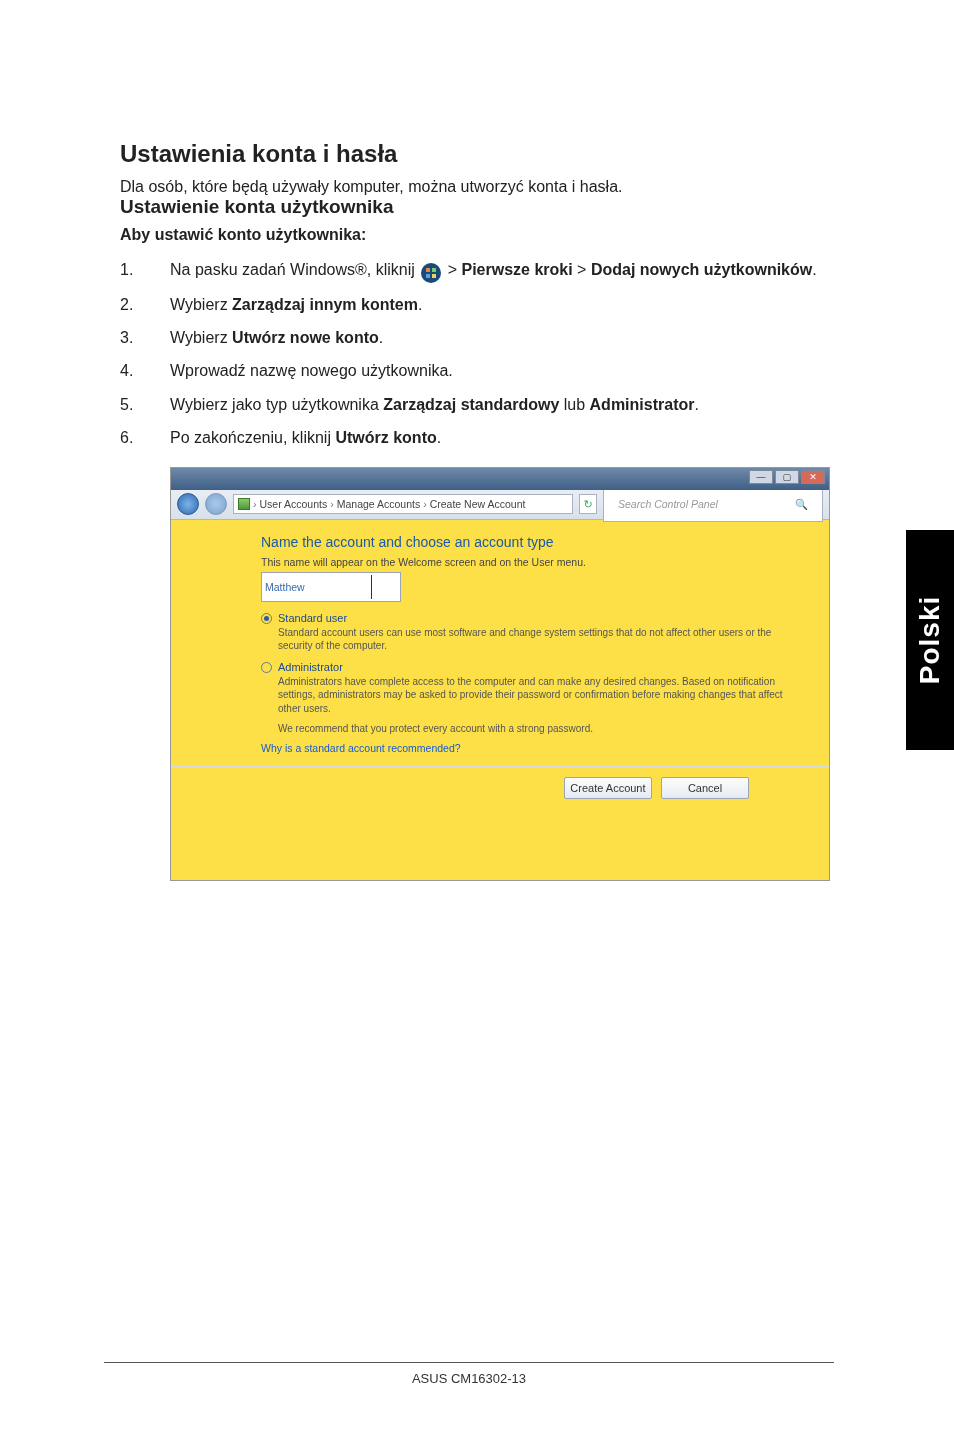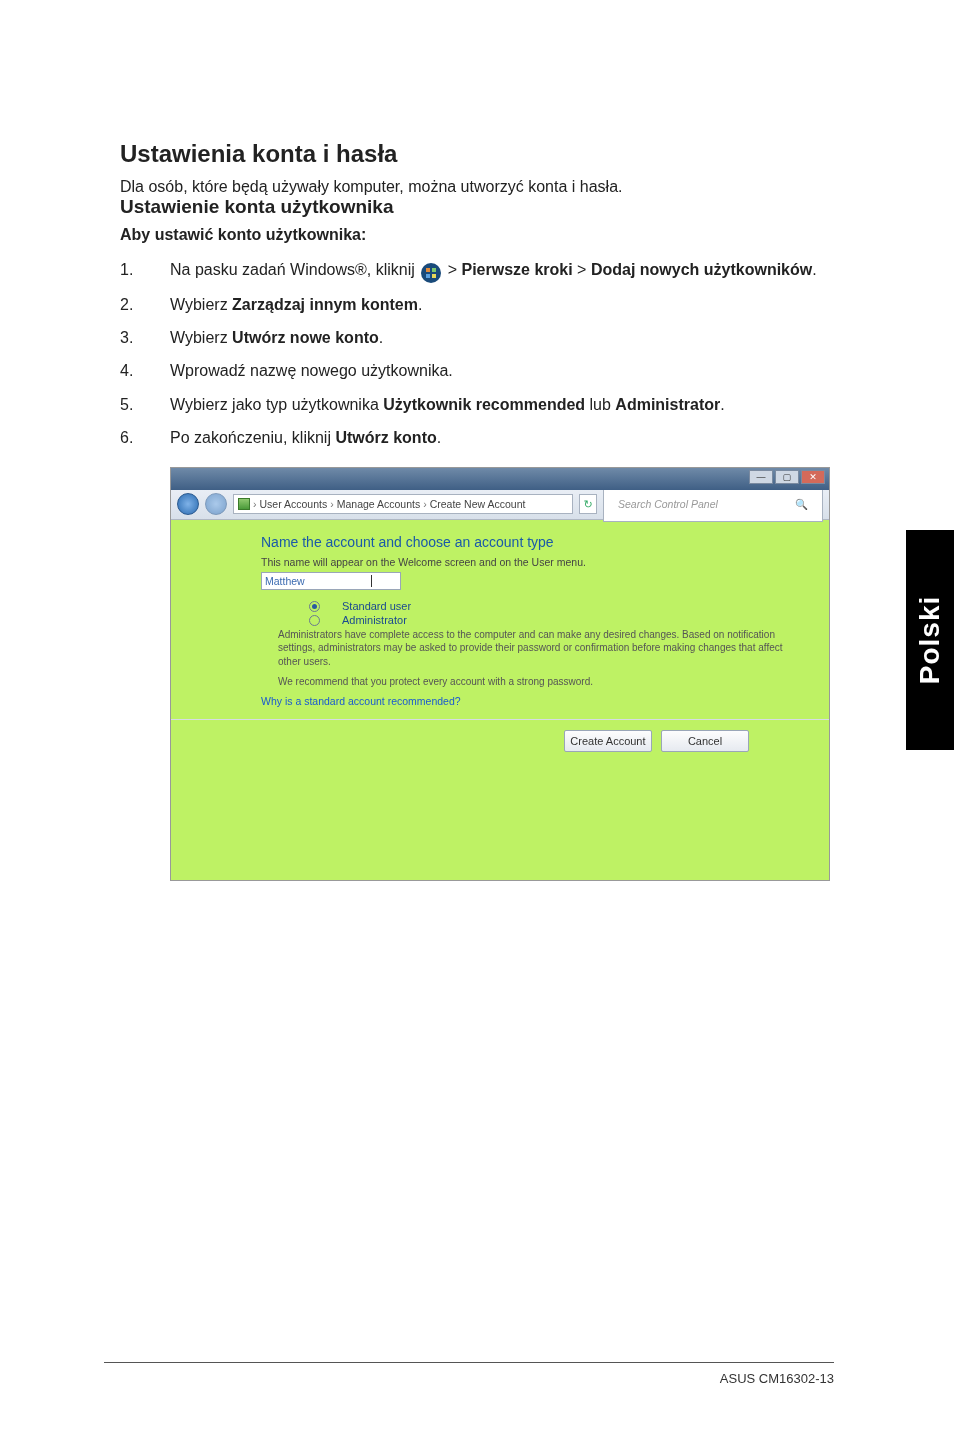--- a/index.html
+++ b/index.html
@@ -25,36 +25,36 @@
   .winbtn.close { background:#d46a5a; color:#fff; }
   .navbar { height: 30px; background: linear-gradient(#e9eef5,#d8e0ea); border-bottom:1px solid #b0b8c4; display:flex; align-items:center; padding: 0 6px; gap:6px; }
   .navbtn { width:22px; height:22px; border-radius:50%; background: radial-gradient(#7fb2e8,#2a6bb0); border:1px solid #2a5a90; }
   .navbtn.fwd { opacity:.55; }
   .addrbar { flex:0 0 340px; height:20px; background:#fff; border:1px solid #a8b2c0; font-size:10.5px; color:#444; display:flex; align-items:center; padding:0 4px; gap:3px; }
   .crumb-icon { width:12px; height:12px; background:linear-gradient(#8fc96f,#4a9a3a); border:1px solid #3a7a2a; }
   .chev { color:#777; }
   .refresh { width:18px; height:20px; border:1px solid #a8b2c0; background:#fff; display:flex; align-items:center; justify-content:center; font-size:11px; color:#3a6; }
   .searchbar { flex:1; height:36px; background:#fff; border:1px solid #a8b2c0; font-size:10.5px; color:#999; display:flex; align-items:center; padding:0 14px; font-style:italic; }
   .searchicon { color:#5a7aa8; font-style:normal; margin-left:auto; }
-  .panel-body { background:#bef264; padding: 14px 40px 30px 90px; min-height: 360px; font-size:11px; color:#333; }
+  .panel-body { background:#fde047; padding: 14px 40px 30px 90px; min-height: 360px; font-size:11px; color:#333; }
   .panel-body h3 { color:#1a5aa8; font-size:14px; font-weight:normal; margin-bottom:6px; }
   .panel-body .desc { font-size:10.5px; color:#444; margin-bottom:4px; }
-  .name-input { width:140px; height:18px; border:1px solid #9aa6b8; background:#fff; font-size:10.5px; color:#3a6ab0; padding:0 3px; display:flex; align-items:center; margin-bottom:10px; position:relative; }
+  .name-input { width:140px; height:30px; border:1px solid #9aa6b8; background:#fff; font-size:10.5px; color:#3a6ab0; padding:0 3px; display:flex; align-items:center; margin-bottom:10px; position:relative; }
   .name-input::after { content:""; position:absolute; right:28px; top:2px; bottom:2px; width:1px; background:#333; }
-  .radio-row { display:flex; align-items:flex-start; gap:22px; margin-bottom:2px;margin-left:48px; }
+  .radio-row { display:flex; align-items:flex-start; gap:6px; margin-bottom:2px; }
   .radio { width:11px; height:11px; border:1px solid #6a7a90; border-radius:50%; margin-top:1px; flex-shrink:0; display:flex; align-items:center; justify-content:center; }
   .radio.sel::after { content:""; width:5px; height:5px; background:#2a5aa0; border-radius:50%; }
   .opt-title { color:#1a4a90; font-size:11px; }
   .opt-desc { font-size:10px; color:#555; margin:2px 0 8px 17px; line-height:1.35; }
   .rec { font-size:10px; color:#555; margin:6px 0 8px 17px; }
   .link { color:#1a5ad0; font-size:10.5px; margin-top:6px; display:block; }
   .btn-row { text-align:right; padding: 10px 40px 0 0; }
   .dlg-btn { display:inline-block; min-width:88px; height:22px; border:1px solid #9aa6b8; background:linear-gradient(#fdfdfd,#e6eaf0); font-size:11px; color:#333; line-height:20px; text-align:center; margin-left:6px; border-radius:2px; }
   .divline { border-top:1px solid #d6dce4; margin:12px -40px 0 -90px; }
-  .footer { position:absolute; bottom:52px; left:104px; right:120px; border-top:1px solid #555; padding-top:8px; display:flex; justify-content:flex-end; font-size:13px; color:#333; }
+  .footer { position:absolute; bottom:52px; left:104px; right:120px; border-top:1px solid #555; padding-top:8px; display:flex; justify-content:center; font-size:13px; color:#333; }
 </style>
 </head>
 <body>
 
 <div class="page">
 
   <div class="side-tab">
     <span>Polski</span>
   </div>
 
@@ -90,21 +90,21 @@
         <span>Wybierz </span><b>Utwórz nowe konto</b><span>.</span>
       </span>
     </li>
     <li>
       <span class="num">4.</span>
       <span class="txt">Wprowadź nazwę nowego użytkownika.</span>
     </li>
     <li>
       <span class="num">5.</span>
       <span class="txt">
-        <span>Wybierz jako typ użytkownika </span><b>Użytkownik recommended</b><span> lub </span><b>Administrator</b><span>.</span>
+        <span>Wybierz jako typ użytkownika </span><b>Zarządzaj standardowy</b><span> lub </span><b>Administrator</b><span>.</span>
       </span>
     </li>
     <li>
       <span class="num">6.</span>
       <span class="txt">
         <span>Po zakończeniu, kliknij </span><b>Utwórz konto</b><span>.</span>
       </span>
     </li>
   </ol>
 
@@ -138,20 +138,21 @@
       <h3>Name the account and choose an account type</h3>
       <div class="desc">This name will appear on the Welcome screen and on the User menu.</div>
       <div class="name-input">
         <span>Matthew</span>
       </div>
 
       <div class="radio-row">
         <span class="radio sel"></span>
         <span class="opt-title">Standard user</span>
       </div>
+      <div class="opt-desc">Standard account users can use most software and change system settings that do not affect other users or the security of the computer.</div>
 
       <div class="radio-row">
         <span class="radio"></span>
         <span class="opt-title">Administrator</span>
       </div>
       <div class="opt-desc">Administrators have complete access to the computer and can make any desired changes. Based on notification settings, administrators may be asked to provide their password or confirmation before making changes that affect other users.</div>
 
       <div class="rec">We recommend that you protect every account with a strong password.</div>
 
       <a class="link">Why is a standard account recommended?</a>

